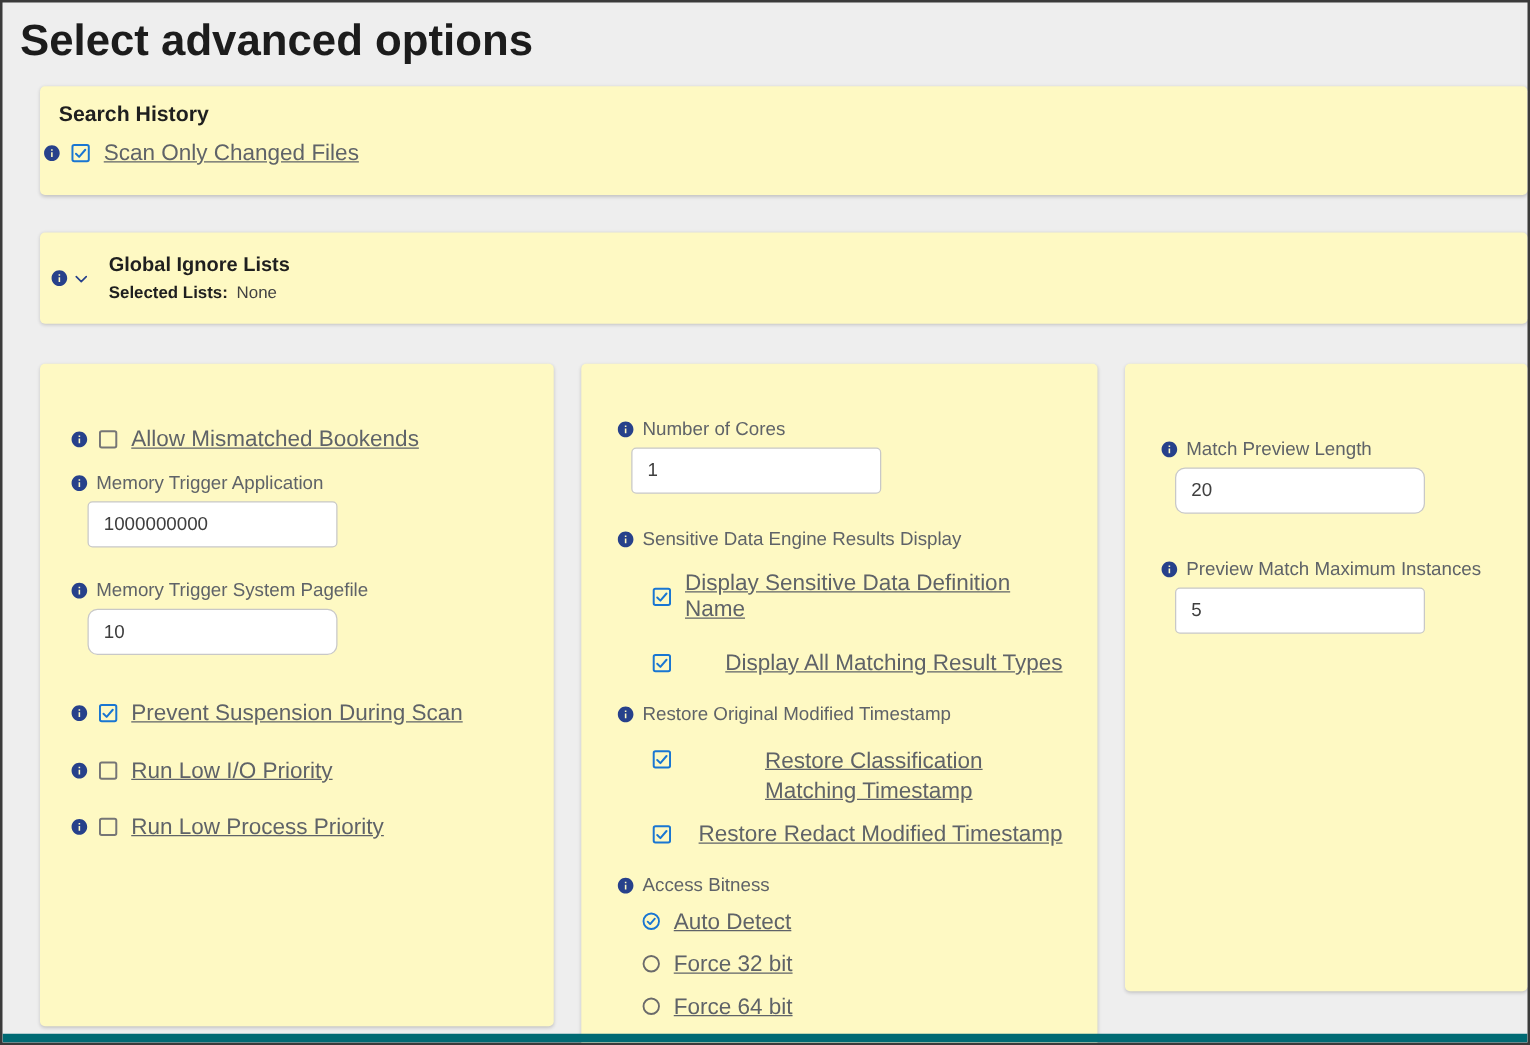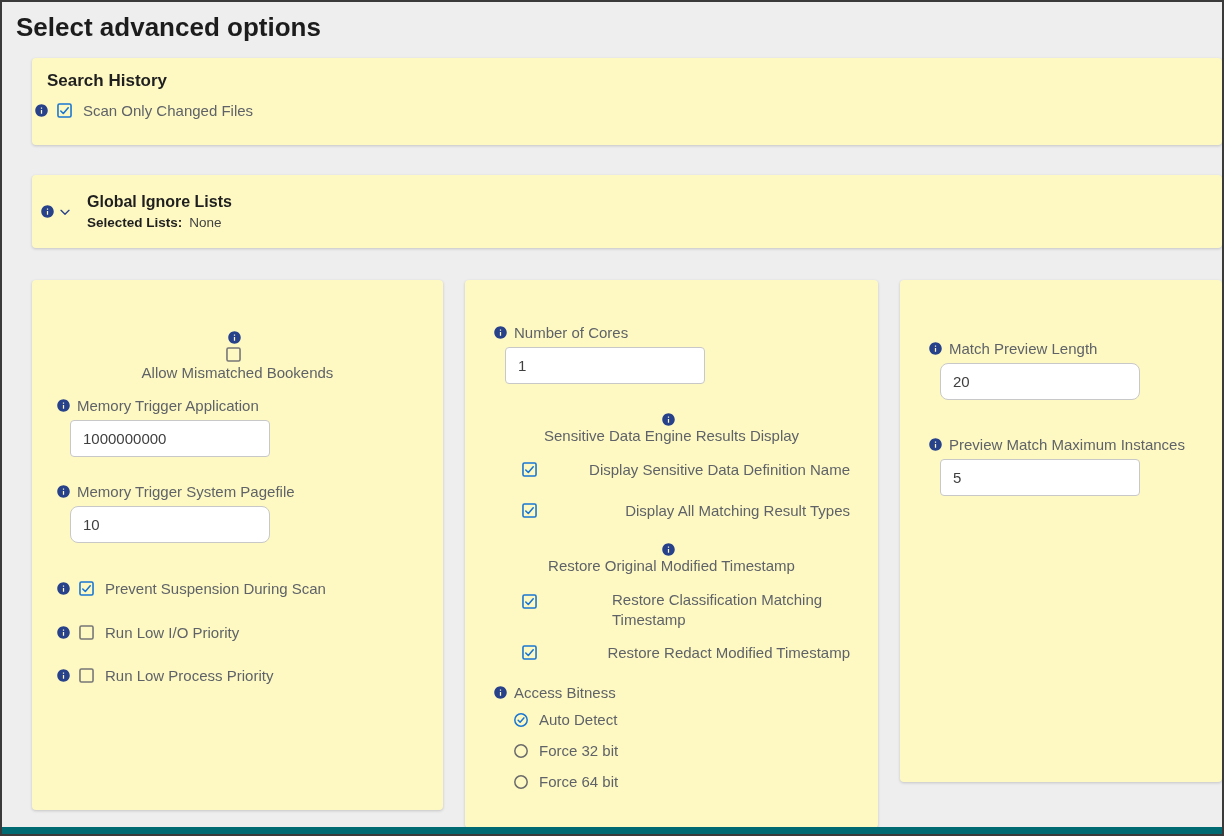--- a/index.html
+++ b/index.html
@@ -15,37 +15,37 @@
   body{font-family:"Liberation Sans","DejaVu Sans",sans-serif;background:#ffffff;}
   .screen{
     position:relative;
     width:1224px;height:836px;
     border:2px solid #3a3a3a;
     background:#eeeeee;
     overflow:hidden;
   }
   .page-title{
     margin:10px 0 15px 14px;
-    font-size:26px;font-weight:600;
+    font-size:35px;font-weight:600;
     color:#1c1c1c;line-height:1.2;
   }
   .card{
     background:#fef9c3;border-radius:4px;
     box-shadow:0 1px 3px rgba(0,0,0,0.18);
   }
   .card-full{margin-left:30px;width:calc(100% - 30px);}
   .search-card{height:87px;padding:13px 16px 18px 2px;margin-bottom:30px;}
   .card-title{
     margin:0 0 10px 13px;font-size:17px;font-weight:700;
     color:var(--heading-color);
   }
   .opt-row{display:flex;align-items:center;}
   .opt-row .info-icon{margin-right:6px;}
   .opt-row .cb{margin-right:9px;}
-  .opt-label{font-size:15px;color:var(--label-color);}
+  .opt-label{font-size:18px;color:var(--label-color);text-decoration:underline;}
   .info-icon{width:15px;height:15px;color:var(--info-color);flex:none;display:inline-flex;cursor:pointer;}
   .info-icon svg{width:15px;height:15px;}
   .cb{width:19px;height:19px;flex:none;display:inline-flex;cursor:pointer;}
   .cb svg{width:19px;height:19px;}
   .cb.checked{color:var(--check-color);}
   .cb.unchecked{color:#767676;}
   .radio{width:18px;height:18px;flex:none;display:inline-flex;cursor:pointer;}
   .radio svg{width:18px;height:18px;}
   .radio.selected{color:var(--check-color);}
   .radio.unselected{color:var(--radio-color);}
@@ -78,21 +78,21 @@
     padding:0 12px;font-size:15px;color:#3f3f3f;
     font-family:"Liberation Sans","DejaVu Sans",sans-serif;
     background:#ffffff;outline:none;
   }
   .col-left .text-input{margin-left:14px;}
   .col-mid .text-input,.col-right .text-input{margin-left:12px;}
 
   .mb6{margin-bottom:6px;}
   .mb10{margin-bottom:10px;}
   .mb12{margin-bottom:12px;}
-  .mb16{margin-bottom:16px;flex-direction:column;}
+  .mb16{margin-bottom:16px;}
   .mb22{margin-bottom:22px;}
   .mb24{margin-bottom:24px;}
   .mb25{margin-bottom:25px;}
   .mb26{margin-bottom:26px;}
   .mb28{margin-bottom:28px;}
   .mb36{margin-bottom:36px;border-radius:8px;}
 
   .sub-check{margin-left:27px;justify-content:space-between;}
   .sub-check.top-align{align-items:flex-start;}
   .sub-check.top-align .cb{margin-top:2px;}

